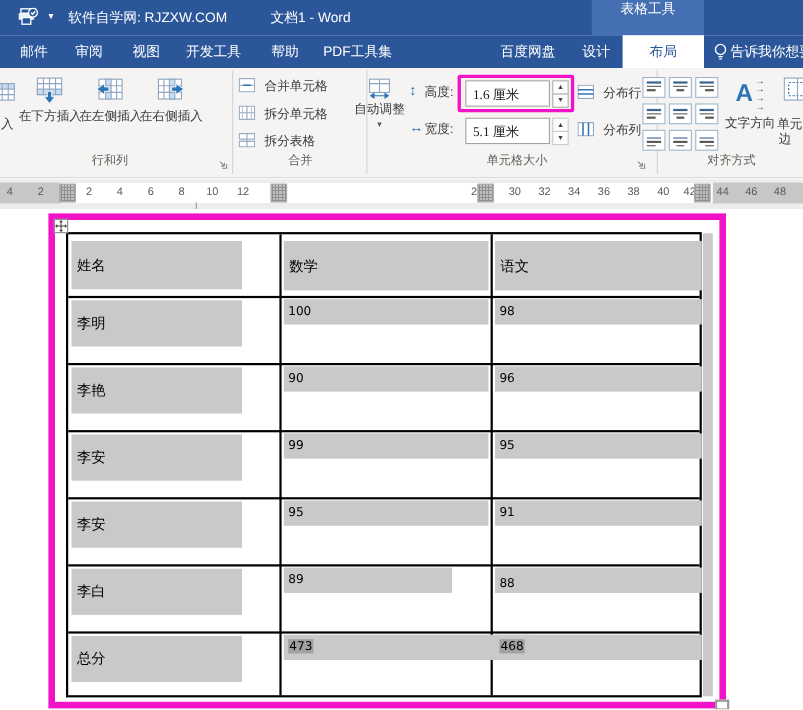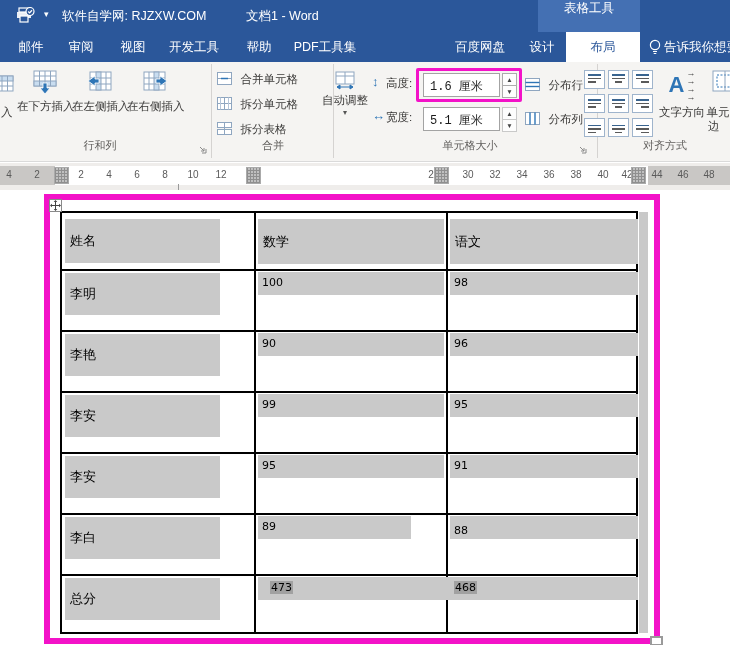--- a/index.html
+++ b/index.html
@@ -20,21 +20,21 @@
   .tab{position:absolute;top:0;height:30px;display:flex;align-items:center;justify-content:center;
        color:#fff;font-size:12.5px;cursor:default;white-space:nowrap}
   .tab.active{background:#fff;color:var(--blue)}
   
   .ribbon{position:absolute;left:0;top:62px;width:730px;height:100px;background:var(--ribbonbg);border-bottom:1px solid #dadada}
   .vsep{position:absolute;top:2px;width:1px;height:94px;background:var(--sep)}
   .biglabel{position:absolute;font-size:11.5px;color:var(--txt);white-space:nowrap}
   .grouplabel{position:absolute;top:76px;font-size:11px;color:#5f5d5b;text-align:center;white-space:nowrap}
   .smallbtn-label{position:absolute;font-size:11.5px;color:var(--txt);white-space:nowrap}
   .numfield{position:absolute;width:77px;height:24px;background:#fff;border:1px solid #a3a3a3;
-            font-size:12px;color:#1a1a1a;padding:3px 6px 0 6px;font-family:Liberation Mono, monospace}
+            font-size:12px;color:#1a1a1a;padding:3px 6px 0 6px;font-family:Liberation Serif, serif}
   .spin{position:absolute;width:15px;height:13px;border:1px solid #ababab;background:#fdfdfd;
         font-size:6.5px;line-height:11px;text-align:center;color:#444}
   .spin.light{border-color:#c9c9c9}
   .magbox{position:absolute;left:416px;top:6px;width:106px;height:34px;border:3px solid var(--magenta);border-radius:2px;z-index:5}
   .alboxes .al{position:absolute;width:21px;height:19px;border:1px solid #9fb4cc;background:#fff;
         display:flex;flex-direction:column;padding:3px;gap:2px}
   .al i{display:block;height:1.5px;background:#5a5a5a;width:100%}
   .al i.b{background:#39648f}
   .al i.short{width:60%}
   .al.vm{justify-content:center}.al.vb{justify-content:flex-end}
@@ -400,20 +400,20 @@
 
       <div class="cellgray namecell cjk" style="left:3px;top:304px;width:155px;height:42px">
           <span>李白</span>
         </div>
       <div class="cellgray num" style="left:196px;top:303px;width:153px;height:23px;padding:4px 4px 0 4px"><span>89</span></div>
       <div class="cellgray num" style="left:388px;top:303px;width:188px;height:23px;padding:8px 0 0 4px"><span>88</span></div>
 
       <div class="cellgray namecell cjk" style="left:3px;top:365px;width:155px;height:42px">
           <span>总分</span>
         </div>
-      <div class="cellgray num" style="left:196px;top:364px;width:224px;height:23px;padding:4px 0 0 12px"><span class="badge">473</span></div>
+      <div class="cellgray num" style="left:196px;top:364px;width:224px;height:23px;padding:4px 0 0 4px"><span class="badge">473</span></div>
       <div class="cellgray num" style="left:388px;top:364px;width:188px;height:23px;padding:4px 0 0 4px"><span class="badge">468</span></div>
     </div>
 
     <div class="resizehandle"></div>
   </div>
 
 </div>
 
 </body></html>

